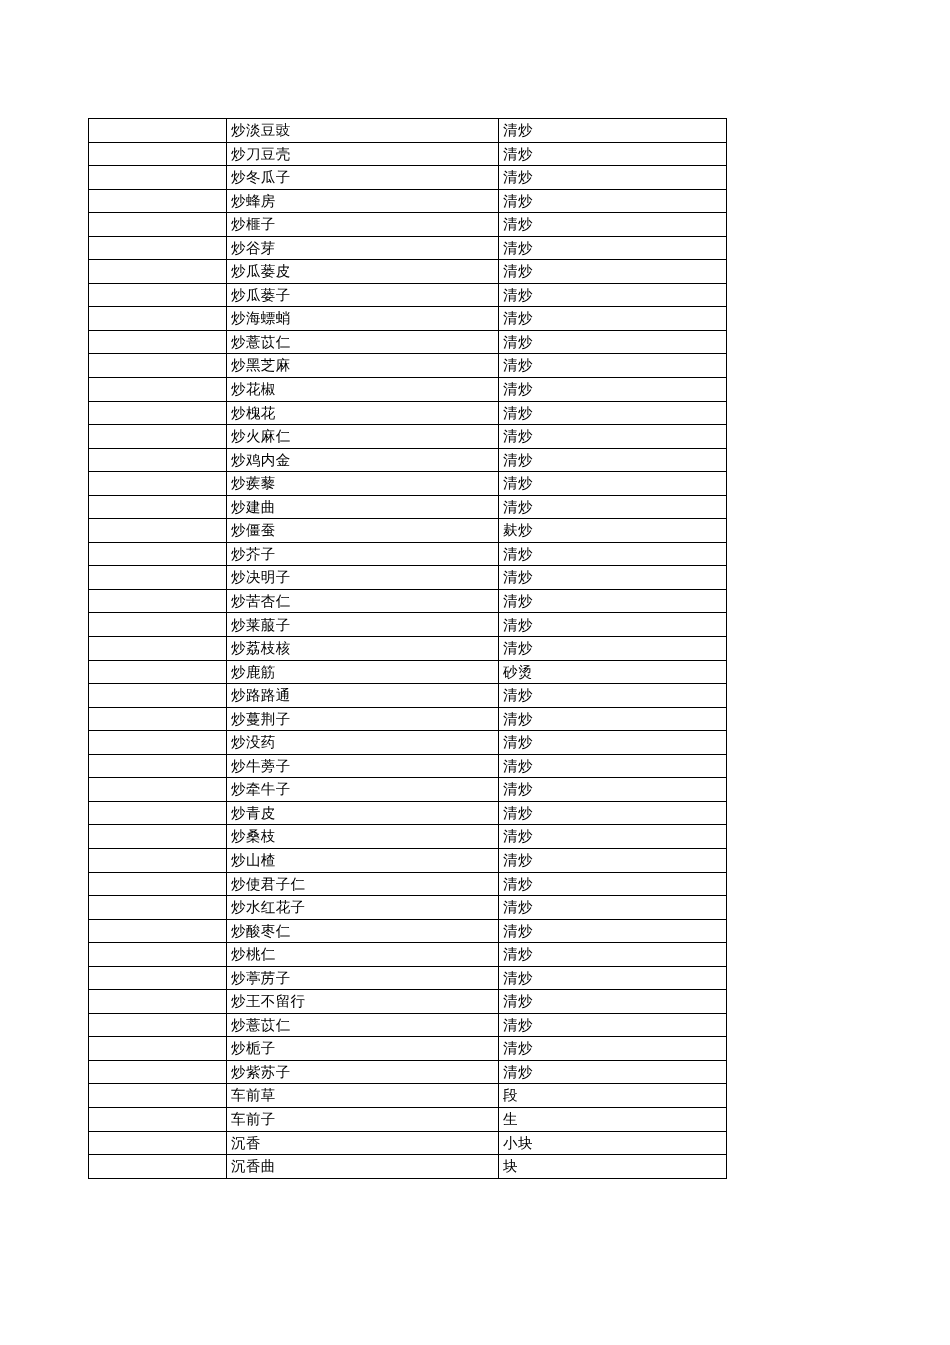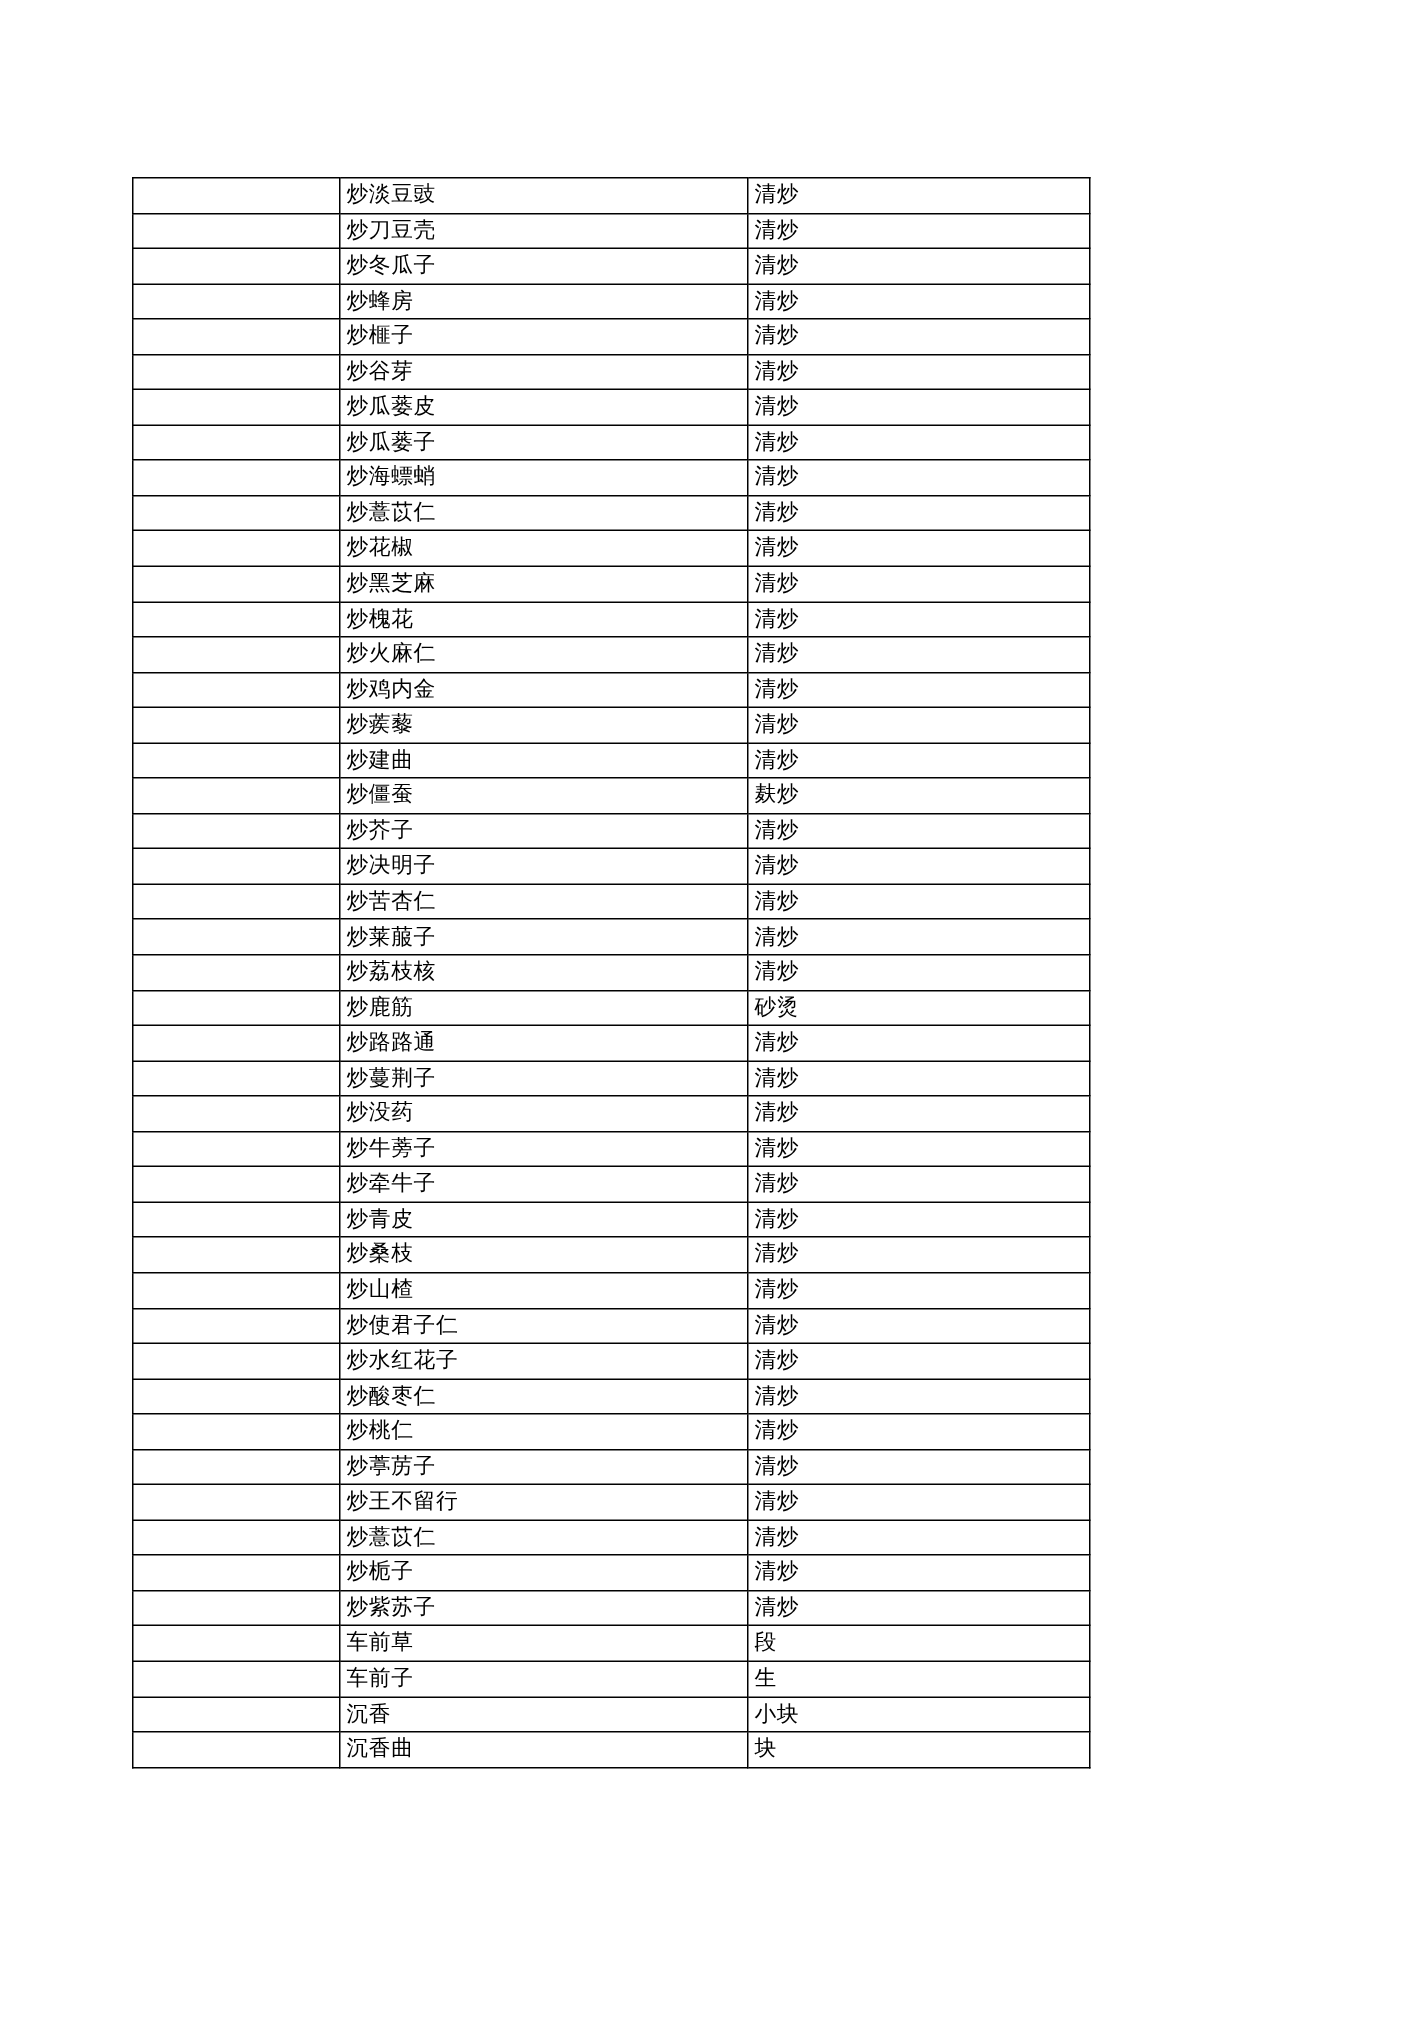--- a/index.html
+++ b/index.html
@@ -108,26 +108,26 @@
             <td class="col-name">炒海螵蛸</td>
             <td class="col-method">清炒</td>
           </tr>
           <tr>
             <td class="col-blank"></td>
             <td class="col-name">炒薏苡仁</td>
             <td class="col-method">清炒</td>
           </tr>
           <tr>
             <td class="col-blank"></td>
+            <td class="col-name">炒黑芝麻</td>
+            <td class="col-method">清炒</td>
+          </tr>
+          <tr>
+            <td class="col-blank"></td>
             <td class="col-name">炒花椒</td>
-            <td class="col-method">清炒</td>
-          </tr>
-          <tr>
-            <td class="col-blank"></td>
-            <td class="col-name">炒黑芝麻</td>
             <td class="col-method">清炒</td>
           </tr>
           <tr>
             <td class="col-blank"></td>
             <td class="col-name">炒槐花</td>
             <td class="col-method">清炒</td>
           </tr>
           <tr>
             <td class="col-blank"></td>
             <td class="col-name">炒火麻仁</td>

